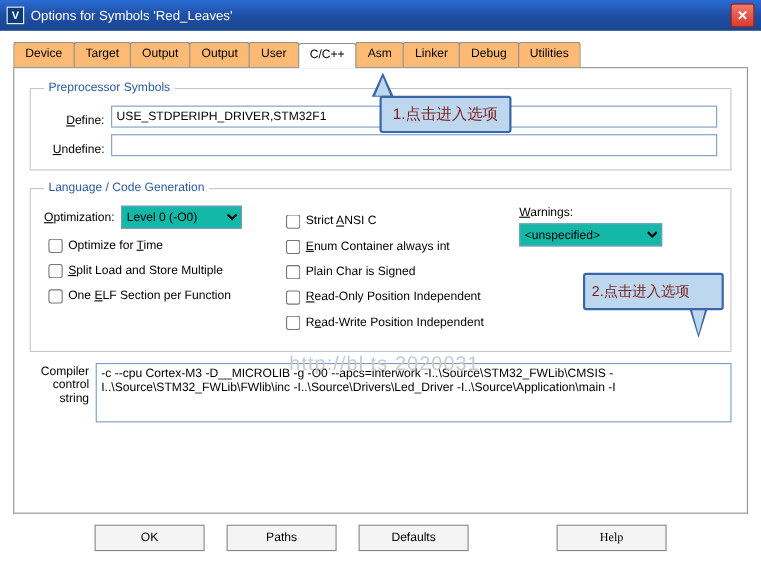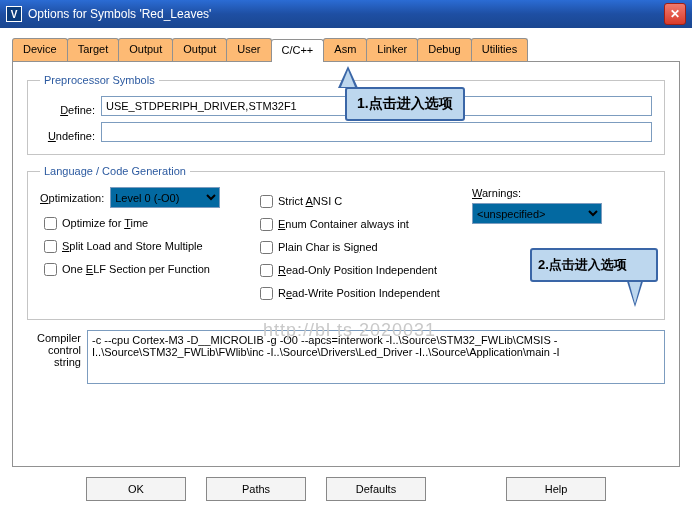--- a/index.html
+++ b/index.html
@@ -112,21 +112,21 @@
     gap: 12px;
   }
   .col { flex: 1; }
   .col.narrow { flex: 0 0 180px; }
   .chk-row { display:flex; align-items:center; margin: 5px 0; height:18px; }
   .chk-row input { margin-right: 5px; }
   select {
     height: 21px;
     border: 1px solid #7c9cbf;
     font: inherit;
-    background:#0369a1;
+    background:#14b8a6;
   }
   .opt-row { display:flex; align-items:center; margin-bottom:6px; gap:6px; }
   .warn-label { display:block; margin-bottom:4px; }
   .underline { text-decoration: underline; }
 
   .paths-area .prow {
     display:flex; align-items:flex-start; margin-bottom:6px;
   }
   .paths-area .plabel {
     width:54px; text-align:right; margin-right:6px; line-height:12px; padding-top:2px;
@@ -147,30 +147,30 @@
   }
   .button-bar {
     display:flex; justify-content:center; gap:20px;
     padding: 10px 0 4px 0;
   }
   .button-bar button {
     width:100px; height:24px;
     border:1px solid #888; background:#f4f4f4;
     font:inherit; cursor:pointer;
   }
-  .button-bar .help { margin-left: 60px; }
+  .button-bar .help { margin-left: 60px; font-family: Liberation Serif, serif; }
 
   
   .callout {
     position:absolute;
     background:#bdd7ee;
     border:2px solid #3a66a7;
     border-radius:3px;
     padding:6px 10px;
-    font-size:14px; font-weight:bold; color:#000000;
+    font-size:14px; font-weight:normal; color:#7f1d1d;
     z-index:50;
     white-space:nowrap;
   }
   .callout1 { left:345px; top:87px; }
   .callout2 { left:530px; top:248px; width:128px; padding:6px 6px; font-size:13px;}
   .arrow1 {
     position:absolute;
     left:338px; top:66px;
     width:0;height:0;
     border-left:10px solid transparent;

